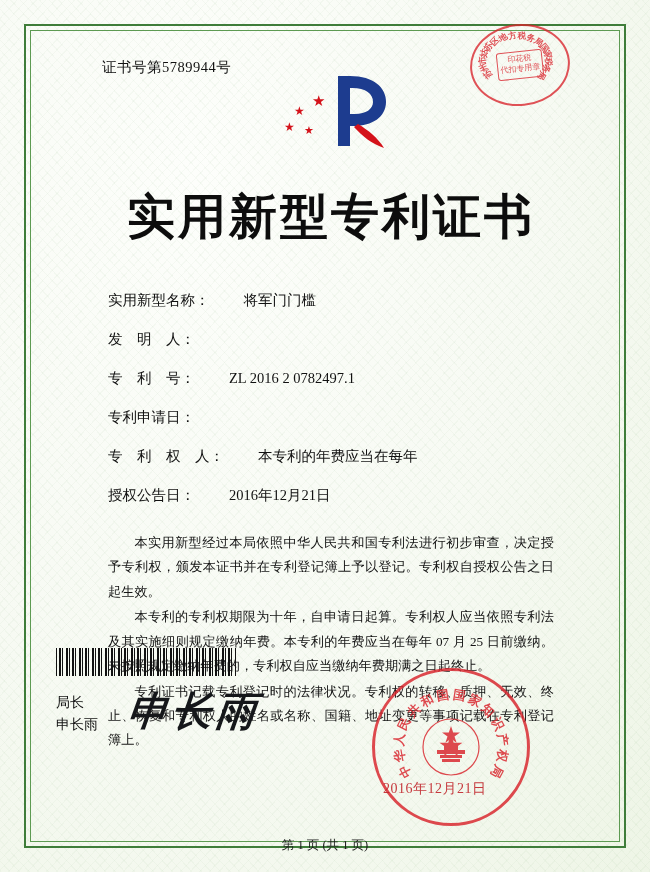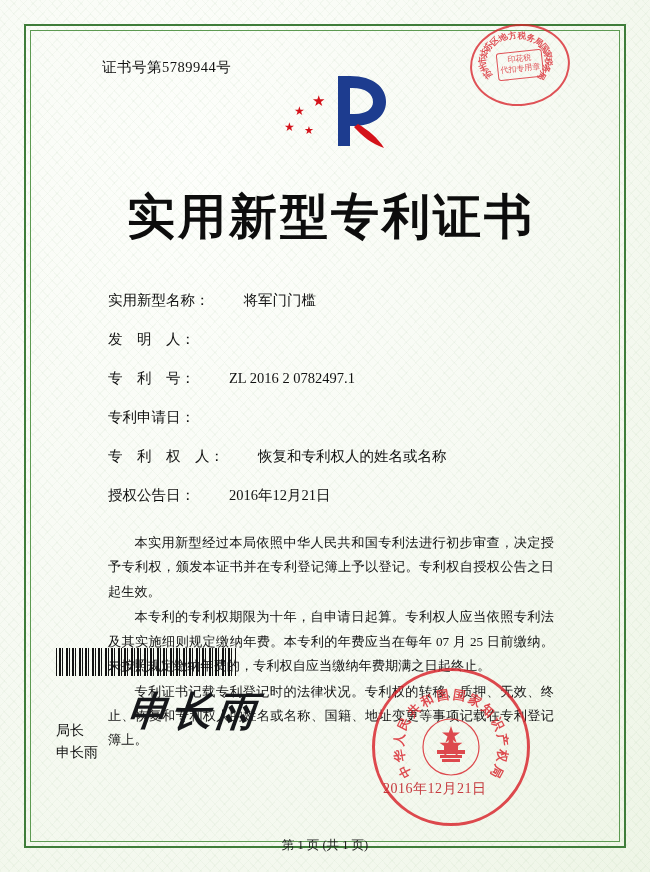--- a/index.html
+++ b/index.html
@@ -155,21 +155,21 @@
         #111 0 1px, transparent 1px 3px,
         #111 3px 5px, transparent 5px 6px,
         #111 6px 7px, transparent 7px 10px,
         #111 10px 12px, transparent 12px 13px);
   }
 
   
   .sig-block {
     position: absolute;
     left: 56px;
-    top: 720px;
+    top: 692px;
     font-size: 14px;
     line-height: 1.55;
     color: #111;
   }
   .sig-script {
     position: absolute;
     left: 128px;
     top: 684px;
     font-size: 40px;
     font-family: "DejaVu Serif", serif;
@@ -342,21 +342,21 @@
       </div>
       <div class="field-row">
         <span class="field-label">专　利　号：</span>
         <span class="field-value">ZL 2016 2 0782497.1</span>
       </div>
       <div class="field-row">
         <span class="field-label">专利申请日：</span>
       </div>
       <div class="field-row">
         <span class="field-label">专　利　权　人：</span>
-        <span class="field-value">恢复和专利权人的姓名或名称</span>
+        <span class="field-value">本专利的年费应当在每年</span>
       </div>
       <div class="field-row">
         <span class="field-label">授权公告日：</span>
         <span class="field-value">2016年12月21日</span>
       </div>
     </div>
 
     <div class="body-text">
       <p>本实用新型经过本局依照中华人民共和国专利法进行初步审查，决定授予专利权，颁发本证书并在专利登记簿上予以登记。专利权自授权公告之日起生效。</p>
       <p>本专利的专利权期限为十年，自申请日起算。专利权人应当依照专利法及其实施细则规定缴纳年费。本专利的年费应当在每年 07 月 25 日前缴纳。未按照规定缴纳年费的，专利权自应当缴纳年费期满之日起终止。</p>

